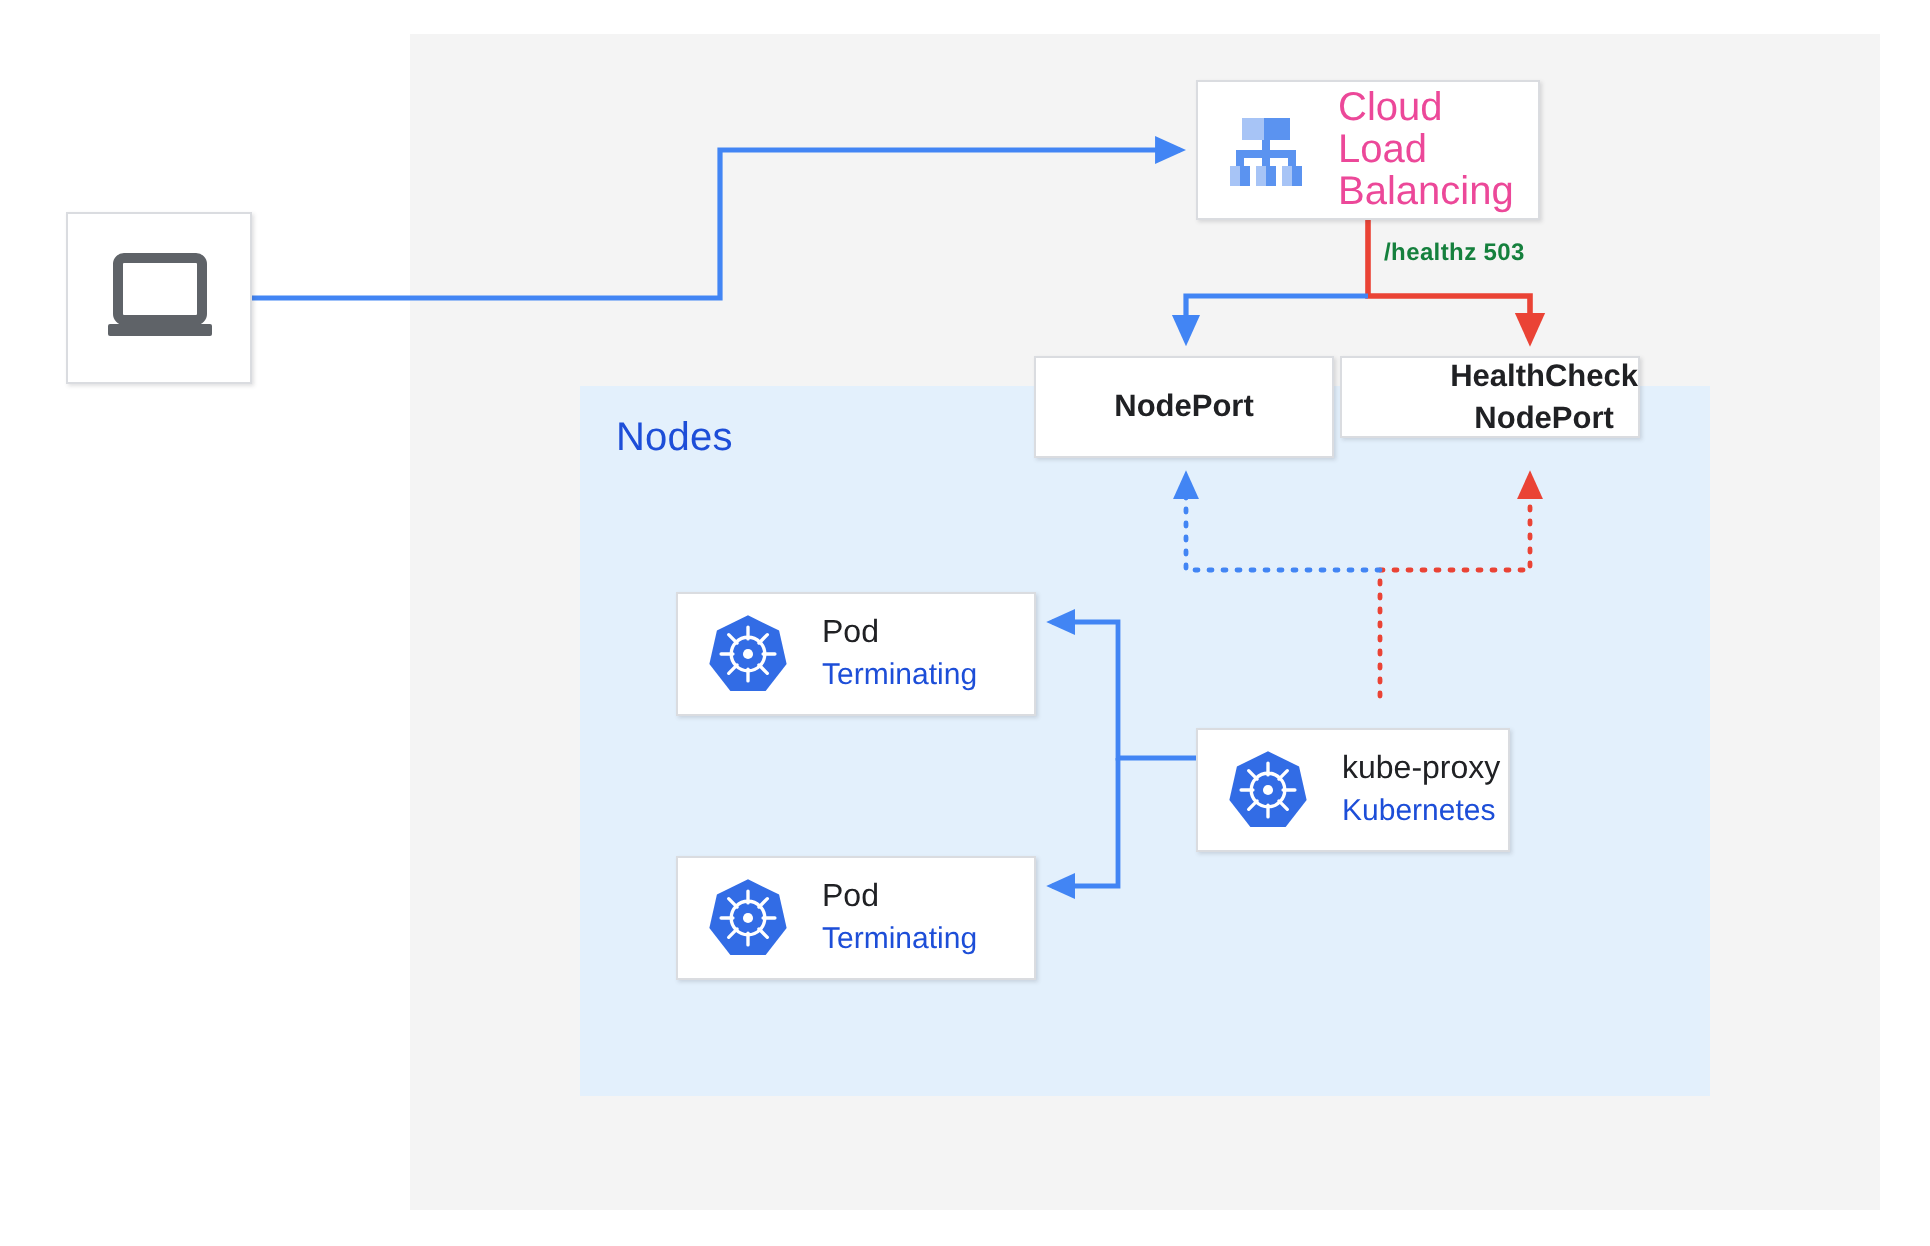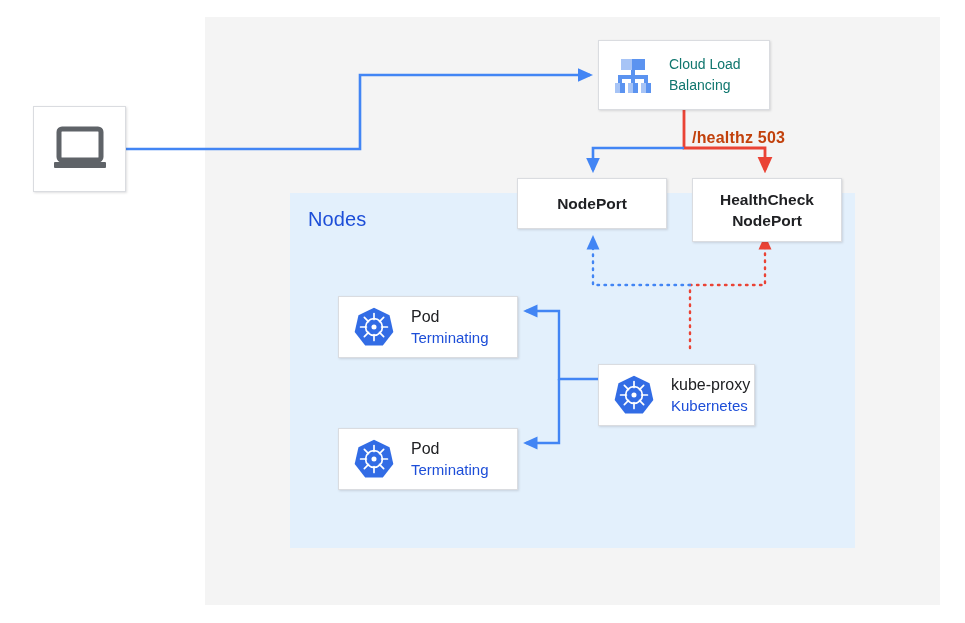--- a/index.html
+++ b/index.html
@@ -64,41 +64,41 @@
 
   
   .clb-card {
     left: 598px;
     top: 40px;
     width: 172px;
     height: 70px;
     padding-left: 12px;
   }
   .clb-text {
-    font-size: 14px;
-    color: #0f766e;
+    font-size: 20px;
+    color: #ec4899;
     line-height: 21px;
     margin-left: 14px;
     white-space: pre-line;
   }
 
   
   .np-card {
     justify-content: center;
     text-align: center;
   }
   .np-card .np-label {
     font-size: 15.5px;
     font-weight: bold;
     color: #202124;
     line-height: 21px;
     white-space: pre-line;
   }
   .nodeport-card  { left: 517px; top: 178px; width: 150px; height: 51px; }
-  .hcnodeport-card{ left: 692px; top: 178px; width: 150px; height: 64px; }
+  .hcnodeport-card{ left: 670px; top: 178px; width: 150px; height: 41px; justify-content: flex-end; }
 
   
   .entity-card { padding-left: 14px; margin-top: 16px; }
   .entity-text { margin-left: 16px; }
   .entity-title {
     font-size: 16px;
     color: #202124;
     line-height: 21px;
   }
   .entity-sub {
@@ -111,25 +111,24 @@
   .kubeproxy-card { left: 598px; top: 348px; width: 157px; height: 62px; }
 
   
   .icon { flex: 0 0 auto; display: block; }
 
   
   .edge-label {
     position: absolute;
     left: 692px;
     top: 119px;
-    font-size: 16px;
+    font-size: 12px;
     font-weight: bold;
-    color: #c2410c;
+    color: #15803d;
     letter-spacing: .2px;
-    margin-top: 10px;
   }
 
   
   #wires {
     position: absolute;
     left: 0; top: 0;
     width: 965px; height: 623px;
     pointer-events: none;
   }
 </style>

